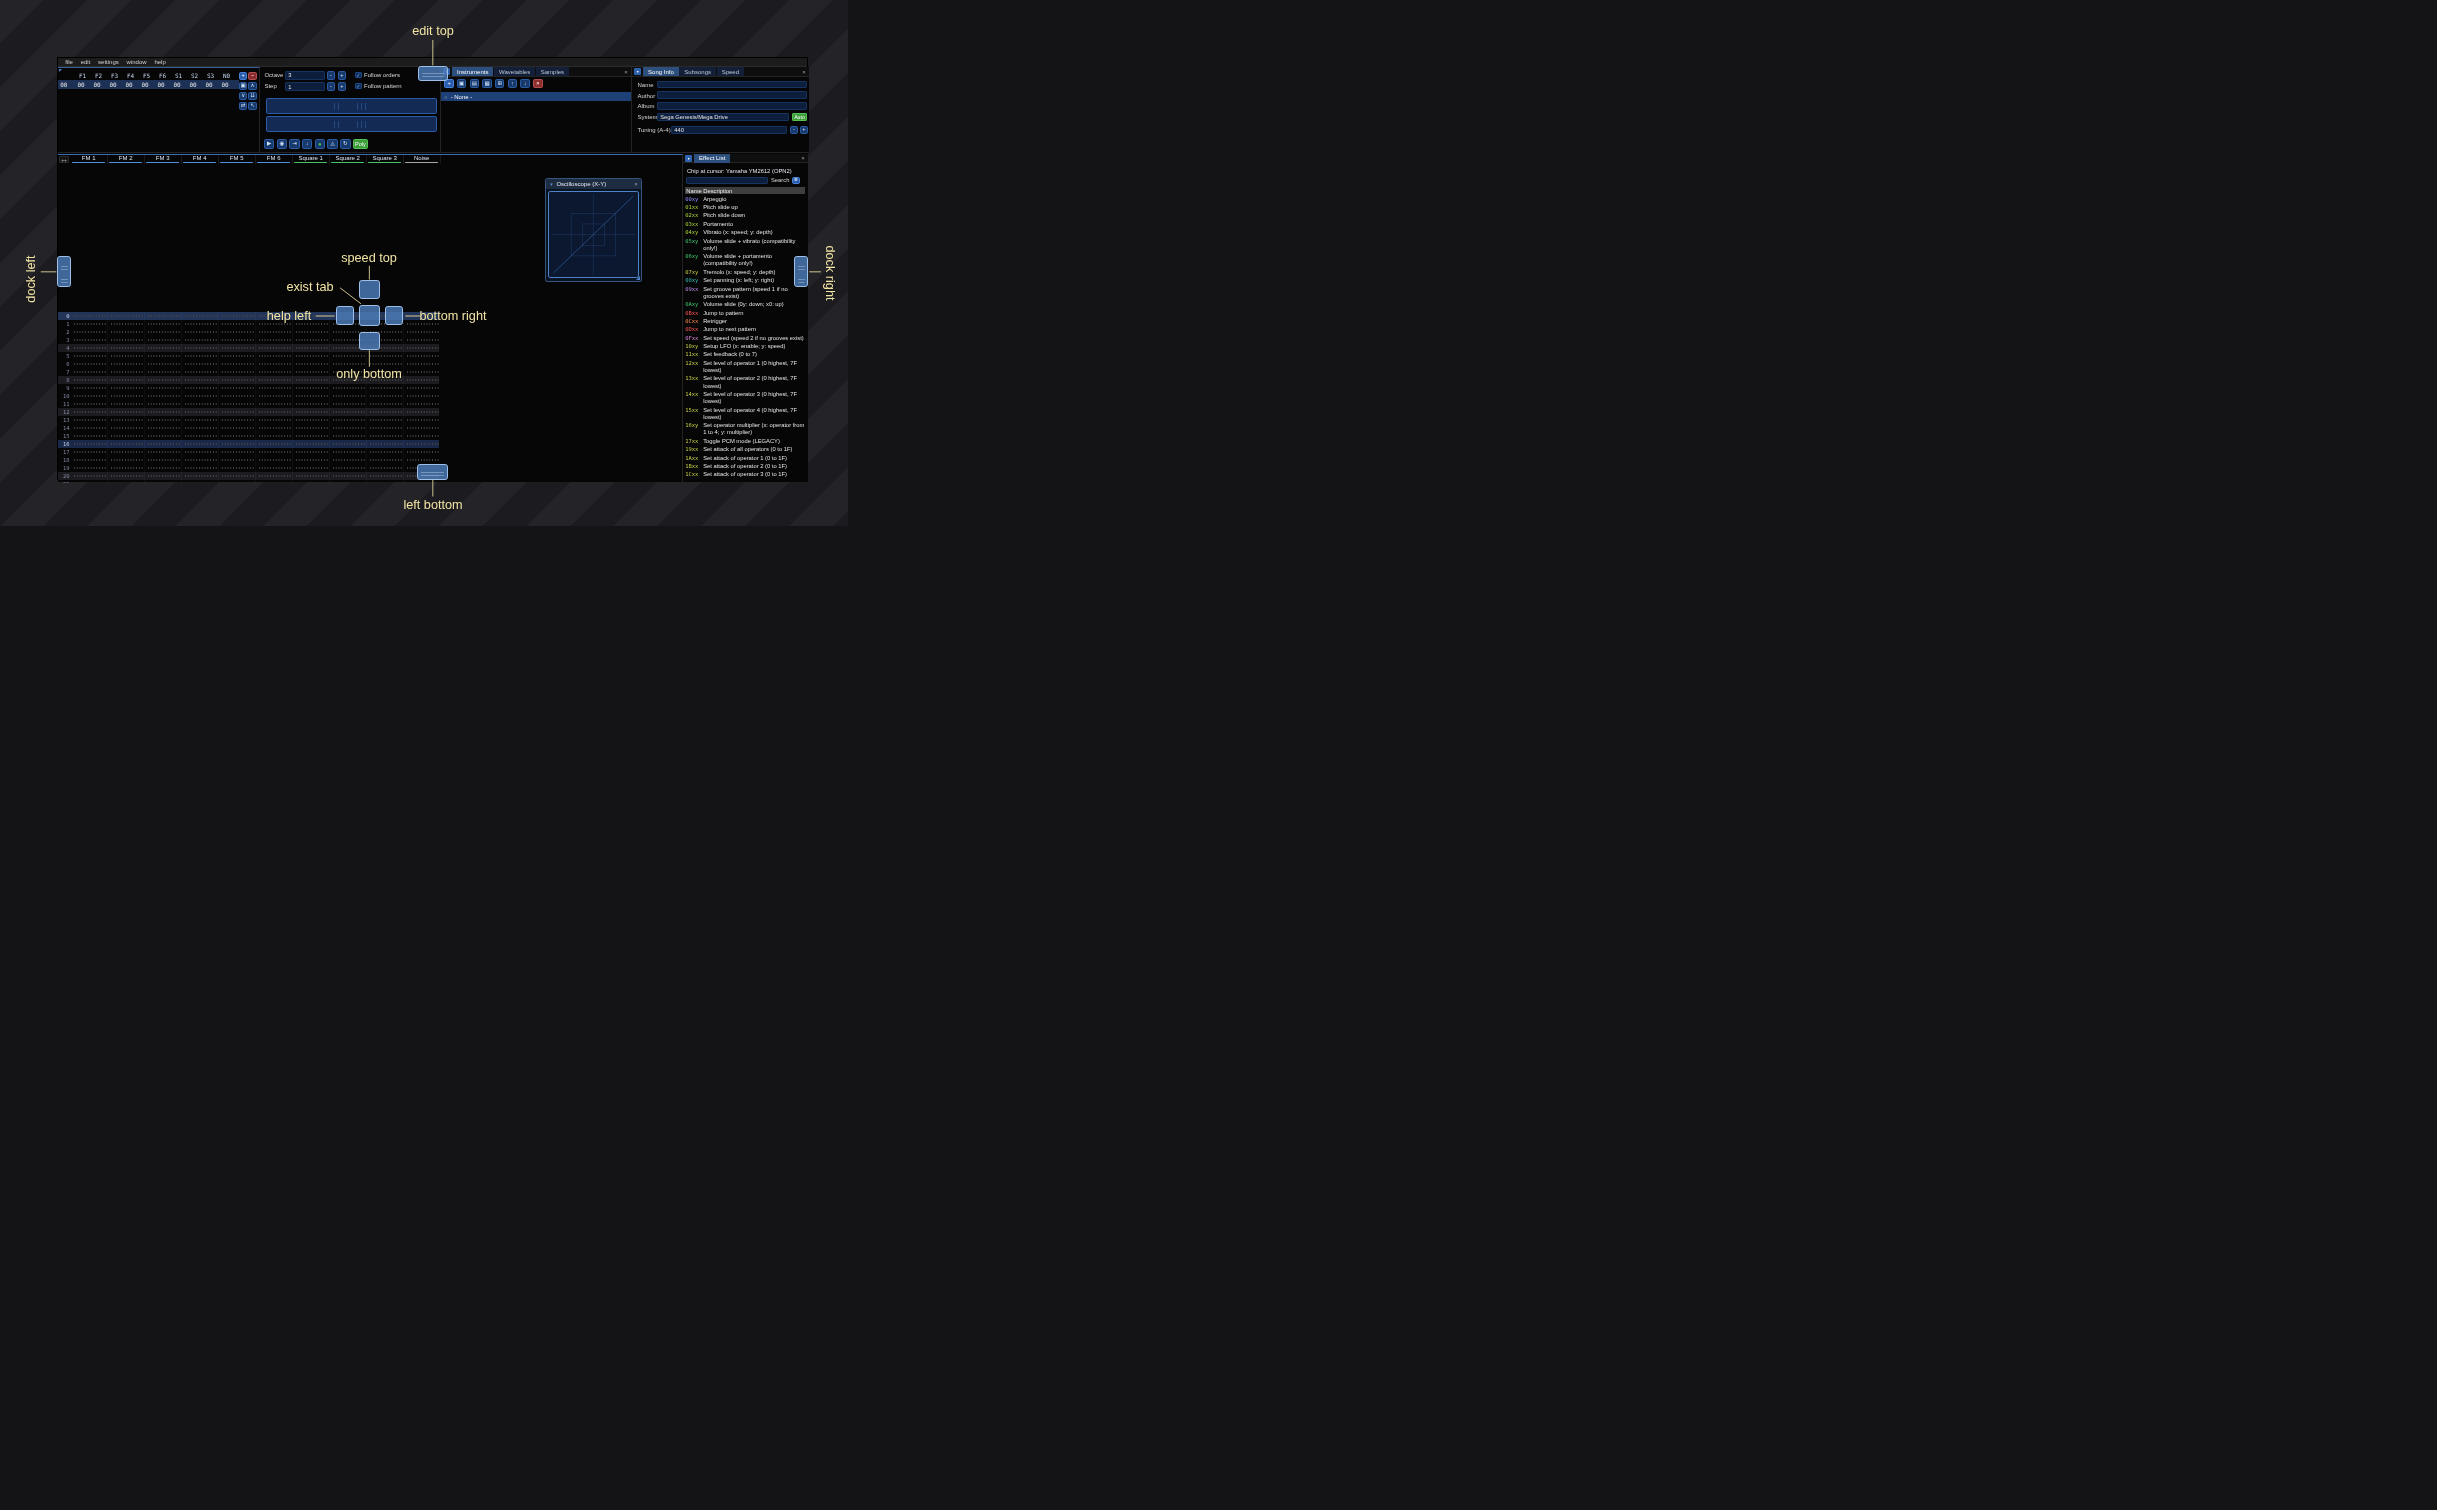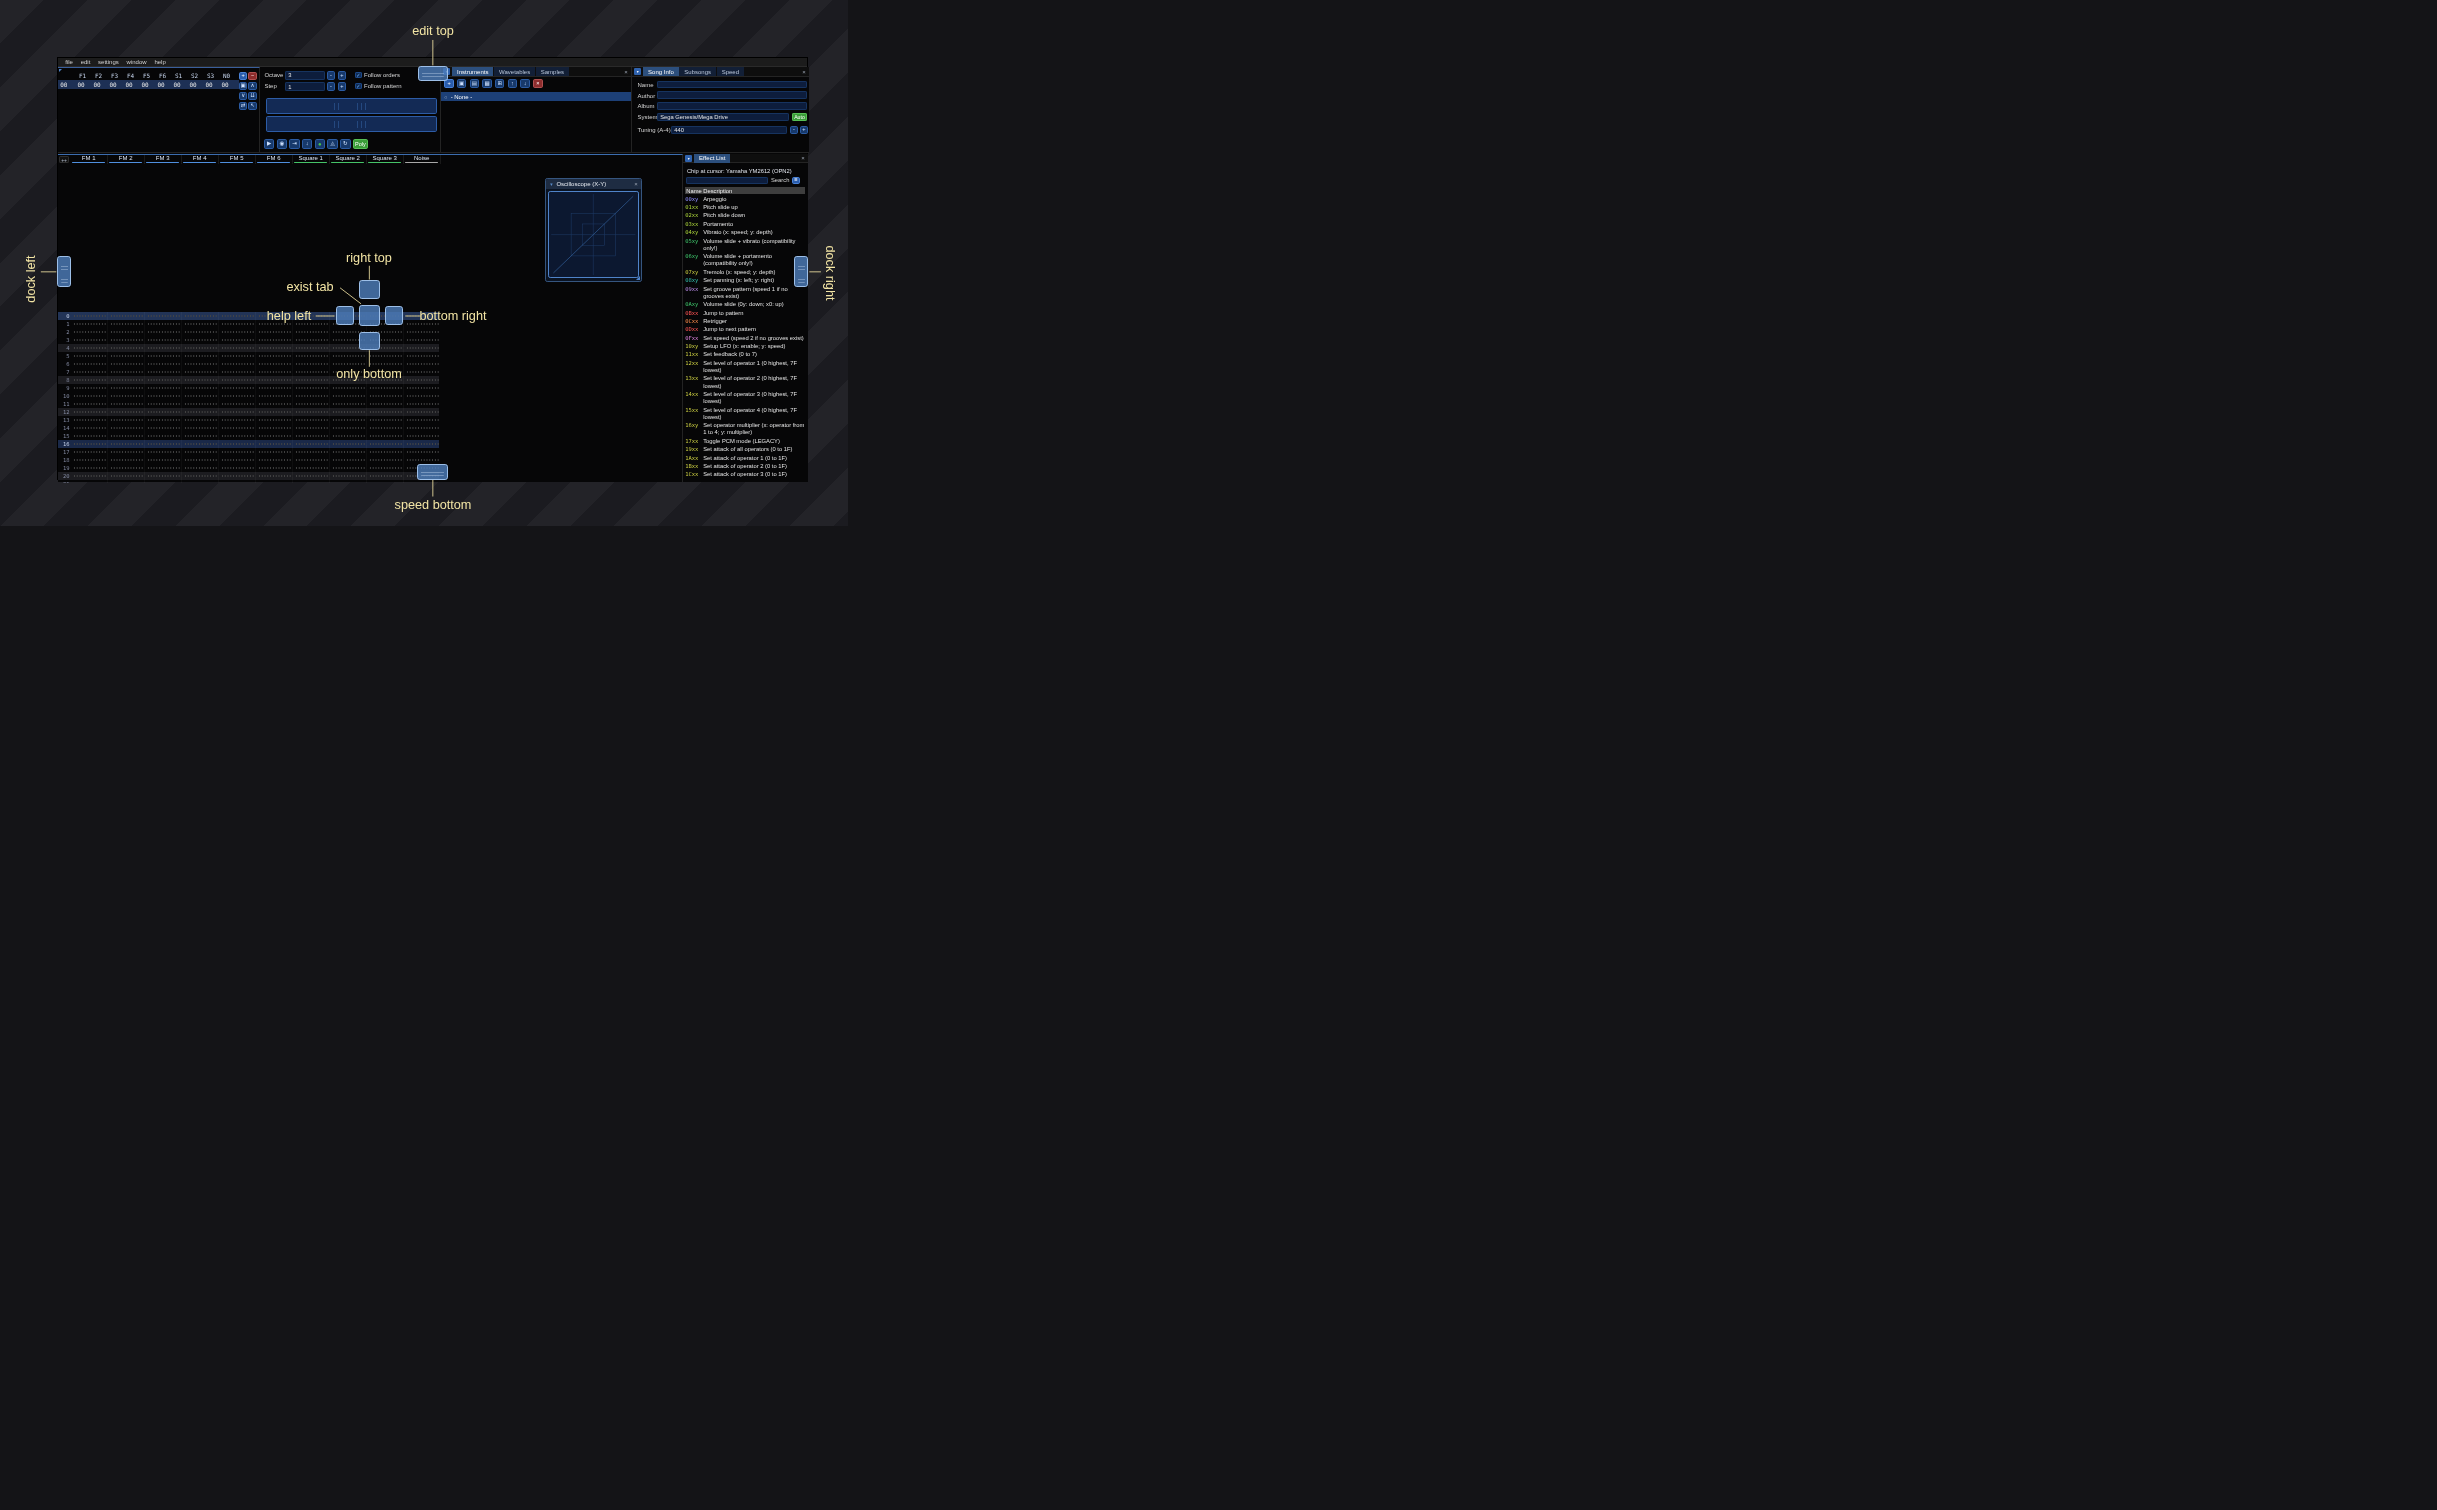--- a/index.html
+++ b/index.html
@@ -806,22 +806,22 @@
       <line x1="1466" y1="492" x2="1487" y2="492"></line>
       <line x1="669" y1="481" x2="669" y2="506"></line>
       <line x1="669" y1="634" x2="669" y2="664"></line>
       <line x1="572" y1="572" x2="606" y2="572"></line>
       <line x1="734" y1="572" x2="762" y2="572"></line>
       <line x1="616" y1="521" x2="654" y2="550"></line>
     </g>
   </svg>
 
   <div class="ann" style="left:433px;top:31px;">edit top</div>
-  <div class="ann" style="left:433px;top:505px;">speed bottom</div>
+  <div class="ann" style="left:433px;top:505px;">left bottom</div>
   <div class="ann rot-l" style="left:31px;top:279px;">dock left</div>
   <div class="ann rot-r" style="left:830px;top:273px;">dock right</div>
-  <div class="ann" style="left:369px;top:258px;">right top</div>
+  <div class="ann" style="left:369px;top:258px;">speed top</div>
   <div class="ann" style="left:310px;top:287px;">exist tab</div>
   <div class="ann" style="left:289px;top:316px;">help left</div>
   <div class="ann" style="left:453px;top:316px;">bottom right</div>
   <div class="ann" style="left:369px;top:374px;">only bottom</div>
 </div>
 
 
 </body></html>

